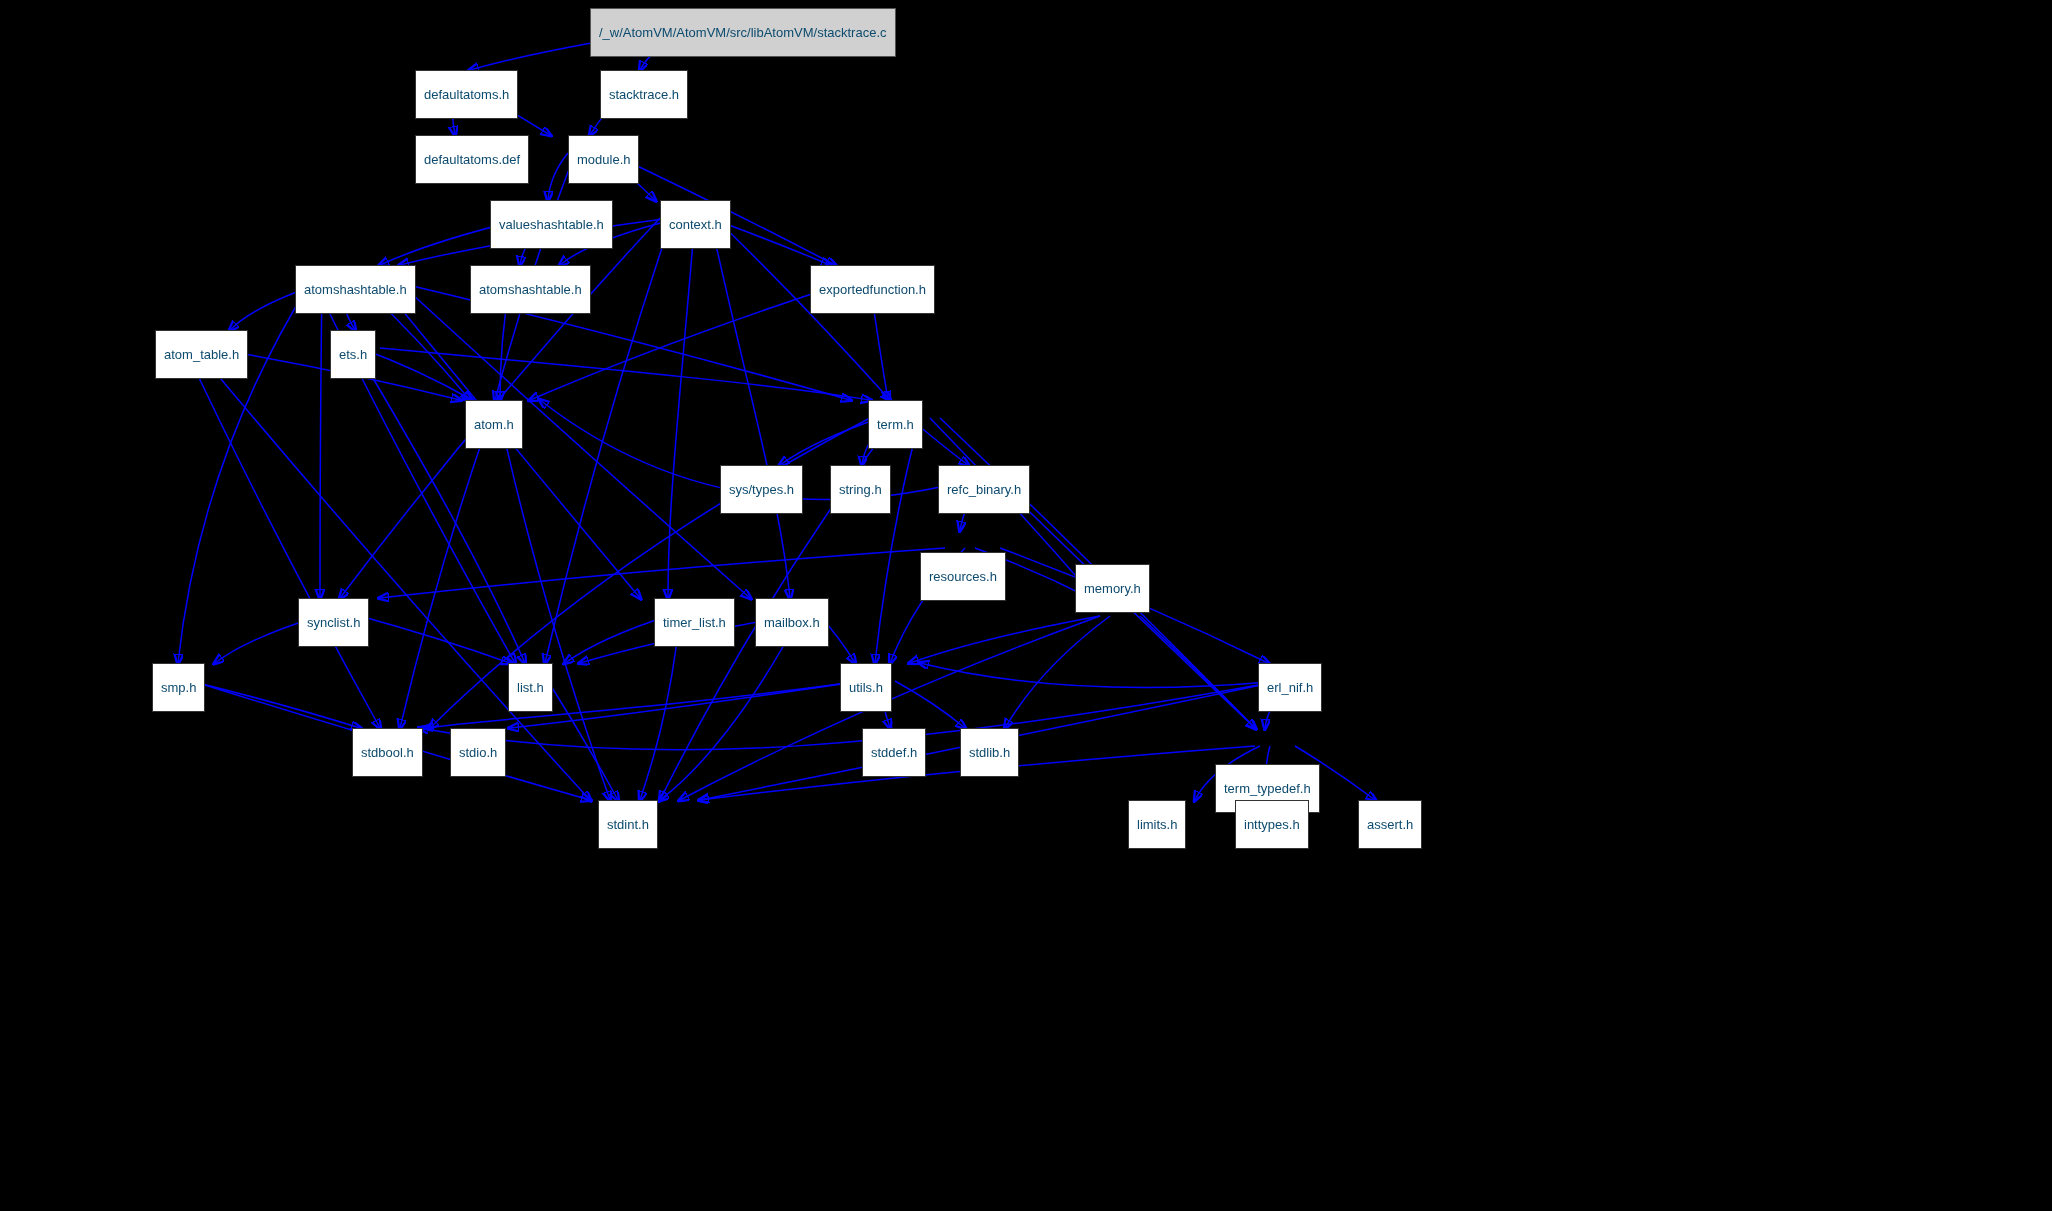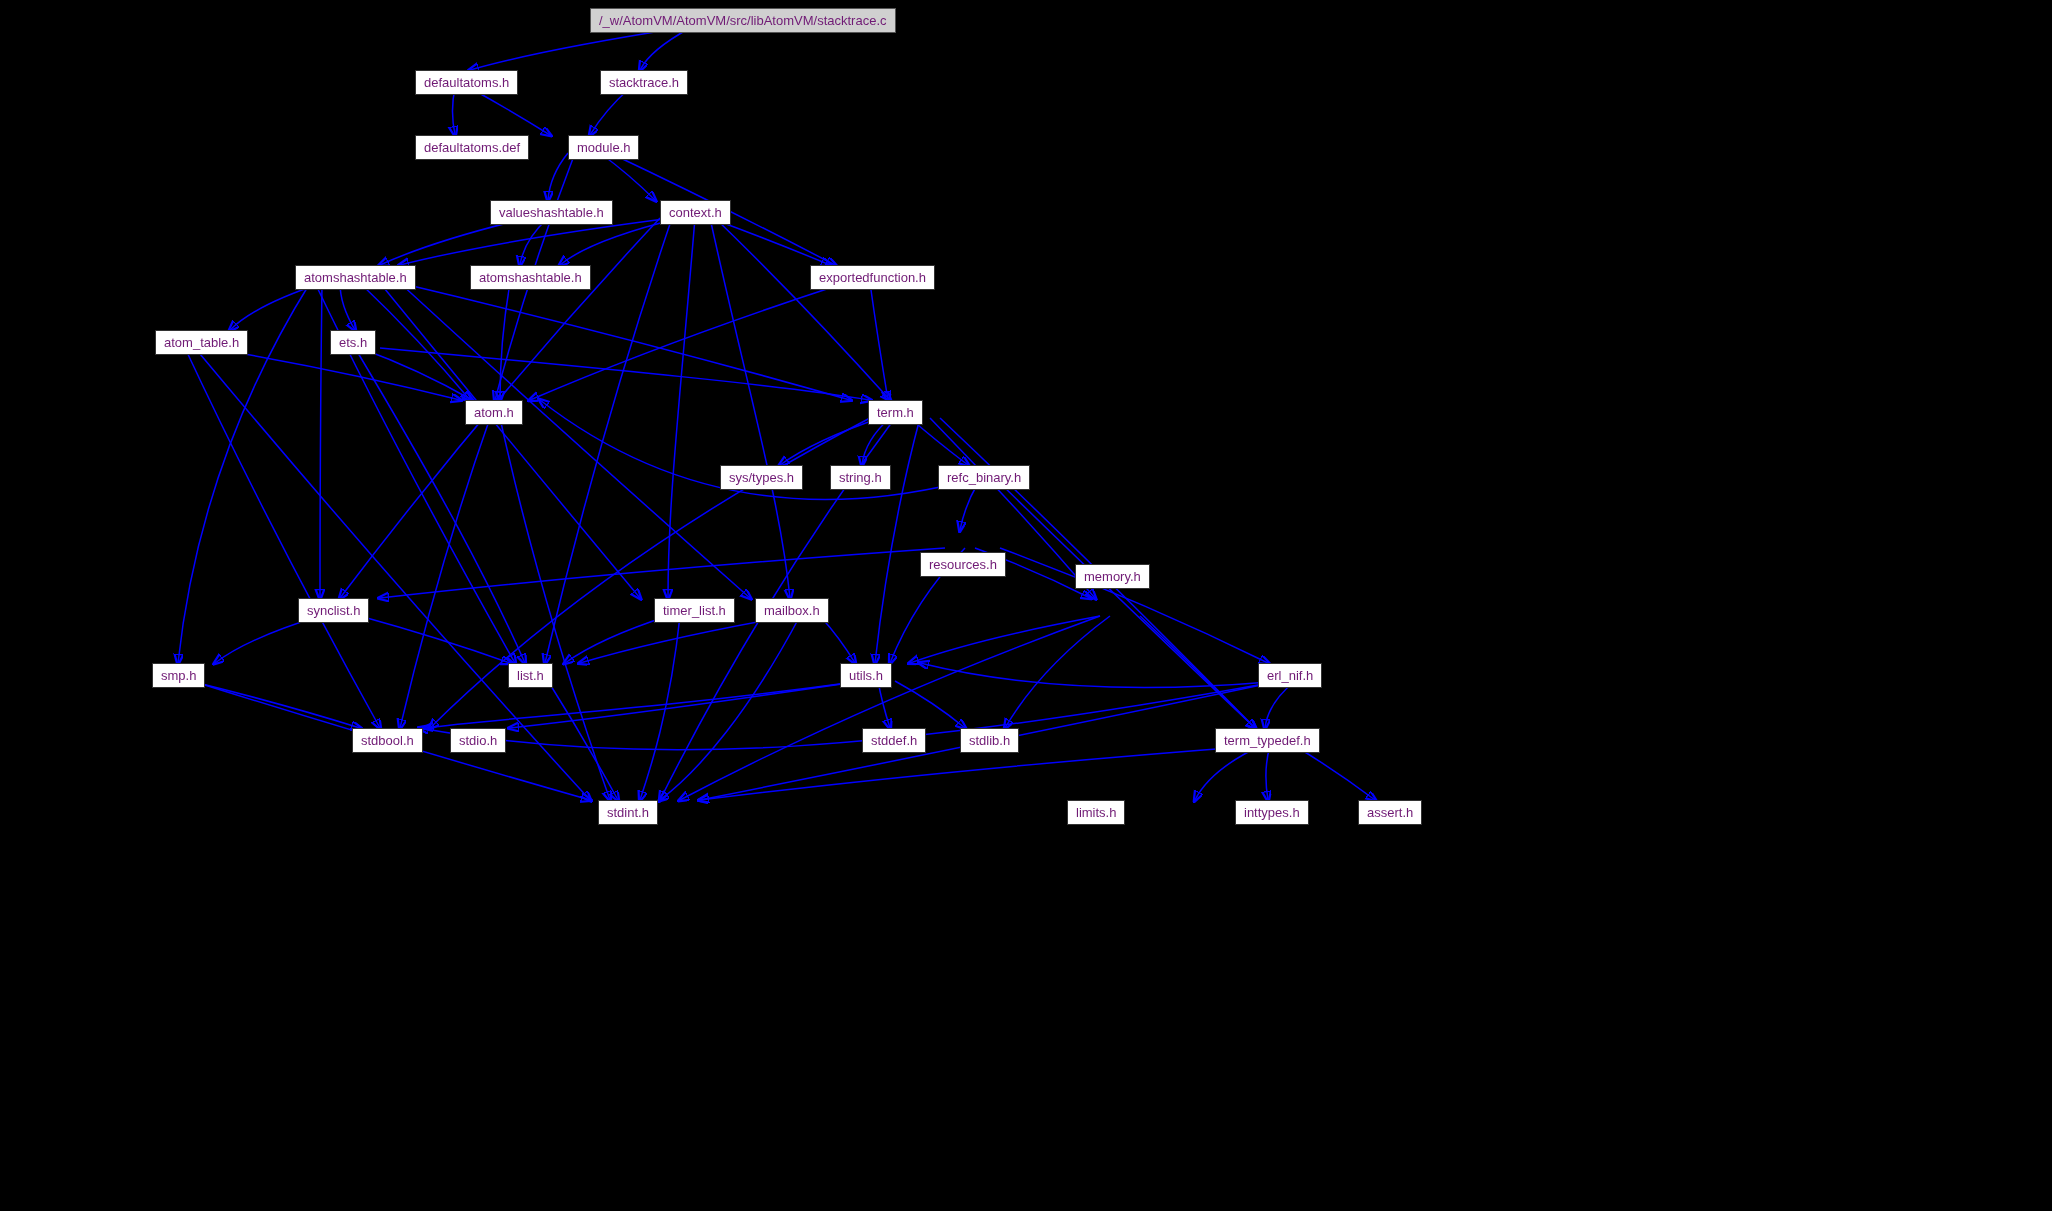--- a/index.html
+++ b/index.html
@@ -8,23 +8,23 @@
       width: 2052px;
       height: 1211px;
       overflow: hidden;
       position: relative;
       font-family: Arial, sans-serif;
     }
     .node {
       position: absolute;
       background: #fff;
       border: 1px solid #333;
-      padding: 4px 8px;
+      padding: 16px 8px;
       font-size: 13px;
-      color: #701a75;
+      color: #0c4a6e;
       white-space: nowrap;
       cursor: pointer;
       z-index: 10;
     }
     .node.root {
       background: #d0d0d0;
       border: 1px solid #555;
     }
     svg.edges {
       position: absolute;
@@ -298,27 +298,27 @@
 </div>
 <div id="node-stdio_h" class="node" style="left:450px;top:728px">
   <span>stdio.h</span>
 </div>
 <div id="node-stddef_h" class="node" style="left:862px;top:728px">
   <span>stddef.h</span>
 </div>
 <div id="node-stdlib_h" class="node" style="left:960px;top:728px">
   <span>stdlib.h</span>
 </div>
-<div id="node-term_typedef_h" class="node" style="left:1215px;top:728px">
+<div id="node-term_typedef_h" class="node" style="left:1215px;top:764px">
   <span>term_typedef.h</span>
 </div>
 <div id="node-stdint_h" class="node" style="left:598px;top:800px">
   <span>stdint.h</span>
 </div>
-<div id="node-limits_h" class="node" style="left:1067px;top:800px">
+<div id="node-limits_h" class="node" style="left:1128px;top:800px">
   <span>limits.h</span>
 </div>
 <div id="node-inttypes_h" class="node" style="left:1235px;top:800px">
   <span>inttypes.h</span>
 </div>
 <div id="node-assert_h" class="node" style="left:1358px;top:800px">
   <span>assert.h</span>
 </div>
 
 </body></html>

